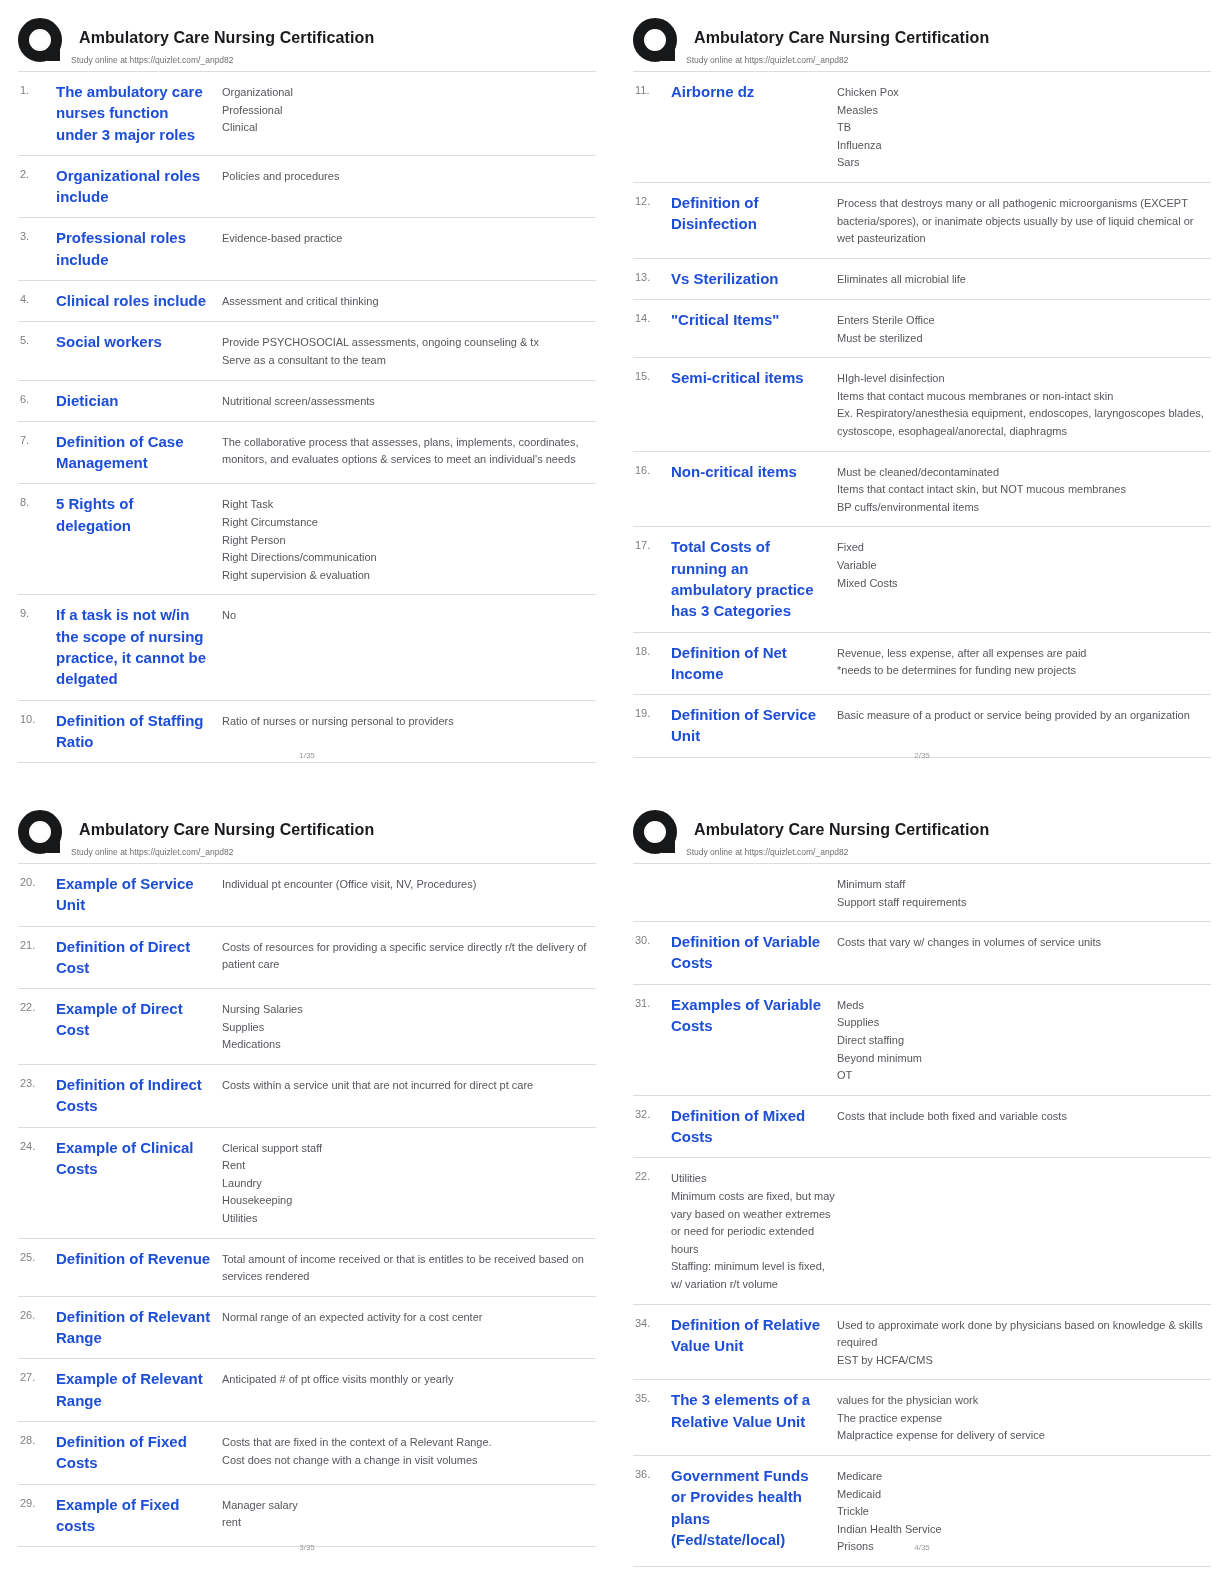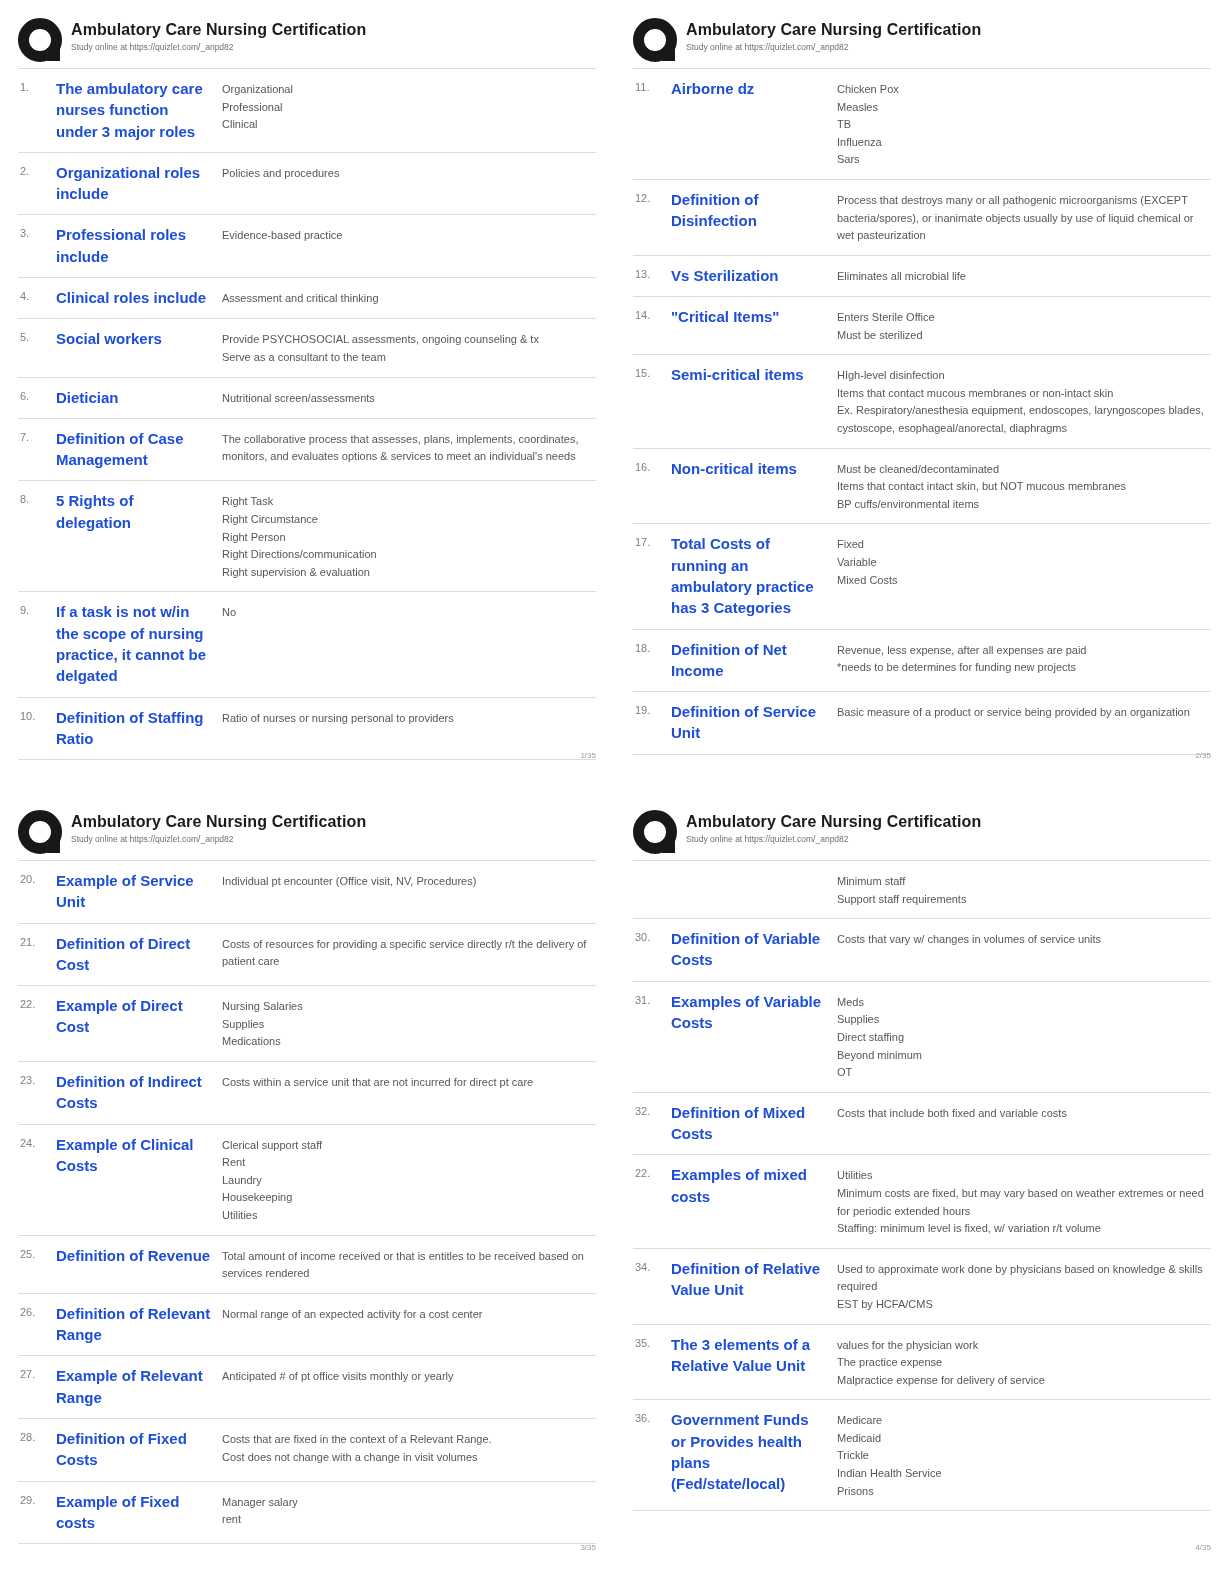--- a/index.html
+++ b/index.html
@@ -49,21 +49,21 @@
   }
   .logo::after {
     content: "";
     position: absolute;
     right: 2px; bottom: 1px;
     width: 13px; height: 13px;
     background: #17181a;
   }
   .head-text { padding-top: 3px; }
   .title {
-    margin: 0;
+    margin: 8px;
     font-size: 16px;
     font-weight: bold;
     color: #1a1b1e;
     letter-spacing: 0.1px;
   }
   .subtitle {
     margin-top: 3px;
     font-size: 8.5px;
     color: #707070;
   }
@@ -95,21 +95,21 @@
     line-height: 1.6;
     padding-top: 3px;
     white-space: pre-line;
   }
 
   .page-footer {
     position: absolute;
     bottom: 0;
     left: 0;
     width: 100%;
-    text-align: right;
+    text-align: center;
     font-size: 8px;
     color: #9a9a9a;
   }
 </style>
 </head>
 <body>
 
 <div class="sheet" id="sheet">
     <section class="page p0">
     <header class="page-header">
@@ -348,21 +348,20 @@
 Beyond minimum
 OT</div>
   </div>
         <div class="row">
     <div class="num">32.</div>
     <div class="term">Definition of Mixed Costs</div>
     <div class="def">Costs that include both fixed and variable costs</div>
   </div>
         <div class="row">
     <div class="num">22.</div>
-    <div class="term">Examples of mixed costs</div>
     <div class="def">Utilities
 Minimum costs are fixed, but may vary based on weather extremes or need for periodic extended hours
 Staffing: minimum level is fixed, w/ variation r/t volume</div>
   </div>
         <div class="row">
     <div class="num">34.</div>
     <div class="term">Definition of Relative Value Unit</div>
     <div class="def">Used to approximate work done by physicians based on knowledge &amp; skills required
 EST by HCFA/CMS</div>
   </div>

